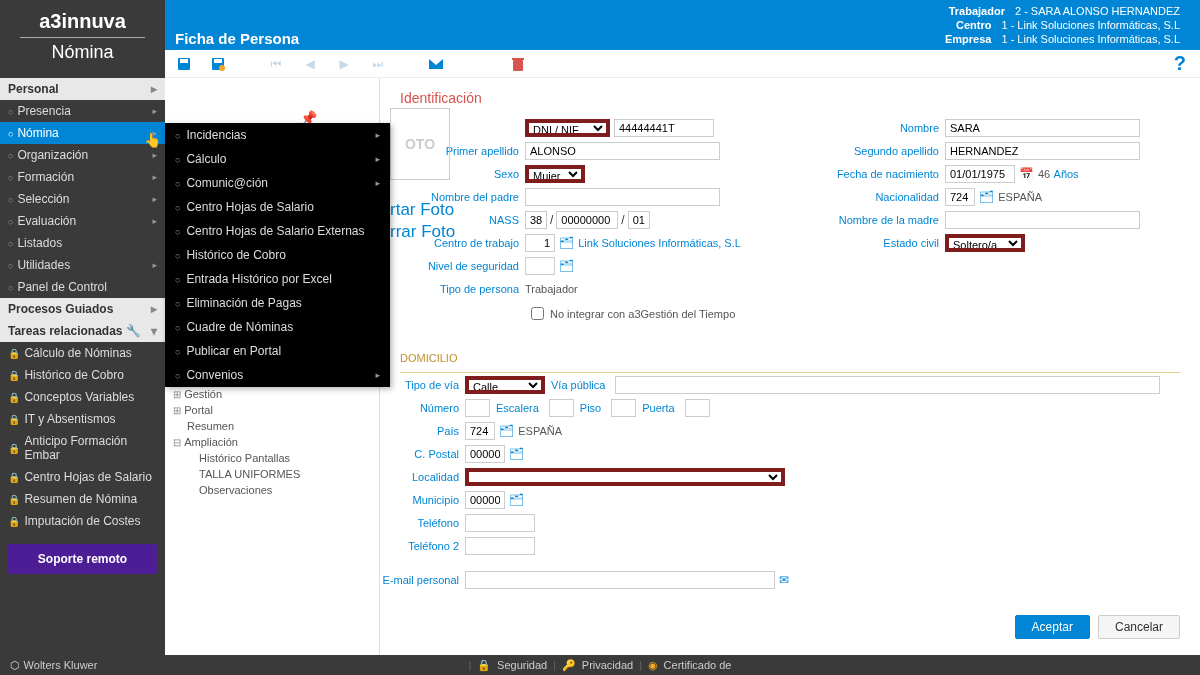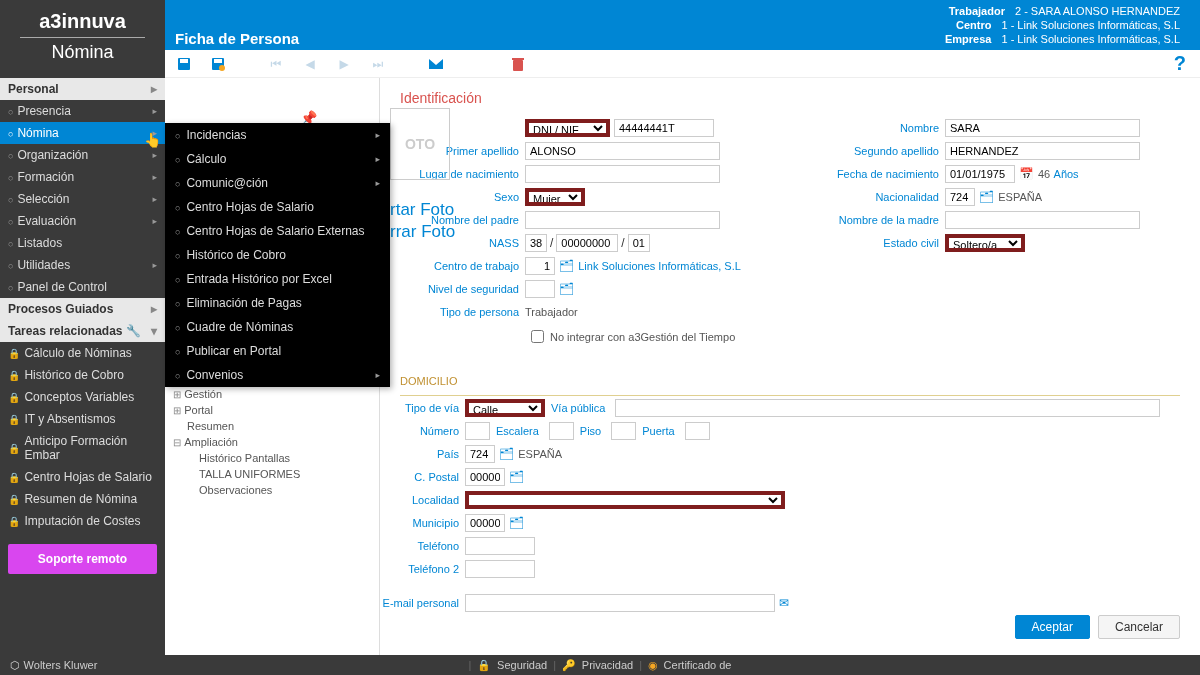--- a/index.html
+++ b/index.html
@@ -22,21 +22,21 @@
   .sidebar { position: absolute; top: 78px; left: 0; width: 165px; bottom: 20px; background: #3a3a3a; color: #ddd; font-size: 12px; }
   .side-section { background: #e8e8e8; color: #333; padding: 4px 8px; font-weight: bold; display: flex; align-items: center; justify-content: space-between; }
   .side-section .chev { color: #888; }
   .side-item { padding: 4px 8px; display: flex; align-items: center; justify-content: space-between; cursor: pointer; }
   .side-item.active { background: #0086d4; color: #fff; }
   .side-item .bullet { font-size: 9px; margin-right: 4px; color: #999; }
   .side-item.active .bullet { color: #fff; }
   .side-item .arrow { color: #999; font-size: 9px; }
   .side-task { padding: 4px 8px; display: flex; align-items: center; gap: 4px; cursor: pointer; }
   .side-task .lock { color: #f5a623; font-size: 10px; }
-  .side-btn { margin: 12px 8px; background: #d946ef; color: #fff; text-align: center; padding: 8px; font-weight: bold; cursor: pointer; border-radius: 2px; }
+  .side-btn { margin: 12px 8px; background: #4c1d95; color: #fff; text-align: center; padding: 8px; font-weight: bold; cursor: pointer; border-radius: 2px; }
   .side-section.tasks { display: flex; align-items: center; gap: 4px; }
   .side-section .wrench { color: #0086d4; }
   
   .submenu { position: absolute; top: 123px; left: 165px; width: 225px; background: #000000; color: #ddd; font-size: 12px; z-index: 100; box-shadow: 2px 2px 6px rgba(0,0,0,0.3); text-align: right; }
   .submenu-item { padding: 5px 10px; display: flex; align-items: center; justify-content: space-between; cursor: pointer; }
   .submenu-item .bullet { font-size: 9px; margin-right: 6px; color: #999; }
   .submenu-item .arrow { color: #999; font-size: 9px; }
   
   .tree { position: absolute; top: 78px; left: 165px; width: 215px; bottom: 20px; background: #fff; border-right: 1px solid #ddd; padding: 260px 8px 8px; font-size: 11px; color: #555; overflow: hidden; }
   .tree-item { padding: 2px 0 2px 14px; cursor: pointer; }
@@ -293,24 +293,20 @@
         <div class="frow">
           <span class="flabel"></span>
           <select class="fselect" style="width:85px"><option>DNI / NIF</option></select>
           <input class="finput" style="width: 100px; margin-left: 4px;" value="44444441T">
         </div>
         <div class="frow">
             <span class="flabel">Primer apellido</span>
             <input class="finput" style="width: 195px;" value="ALONSO">
           </div>
         <div class="frow">
-            <span class="flabel">Lugar de nacimiento</span>
-            <input class="finput" style="width: 195px;">
-          </div>
-        <div class="frow">
             <span class="flabel">Sexo</span>
             <select class="fselect" style="width:60px"><option>Mujer</option></select>
           </div>
         <div class="frow">
             <span class="flabel">Nombre del padre</span>
             <input class="finput" style="width: 195px;">
           </div>
         <div class="frow">
             <span class="flabel">NASS</span>
           <input class="finput" style="width: 22px;" value="38">

